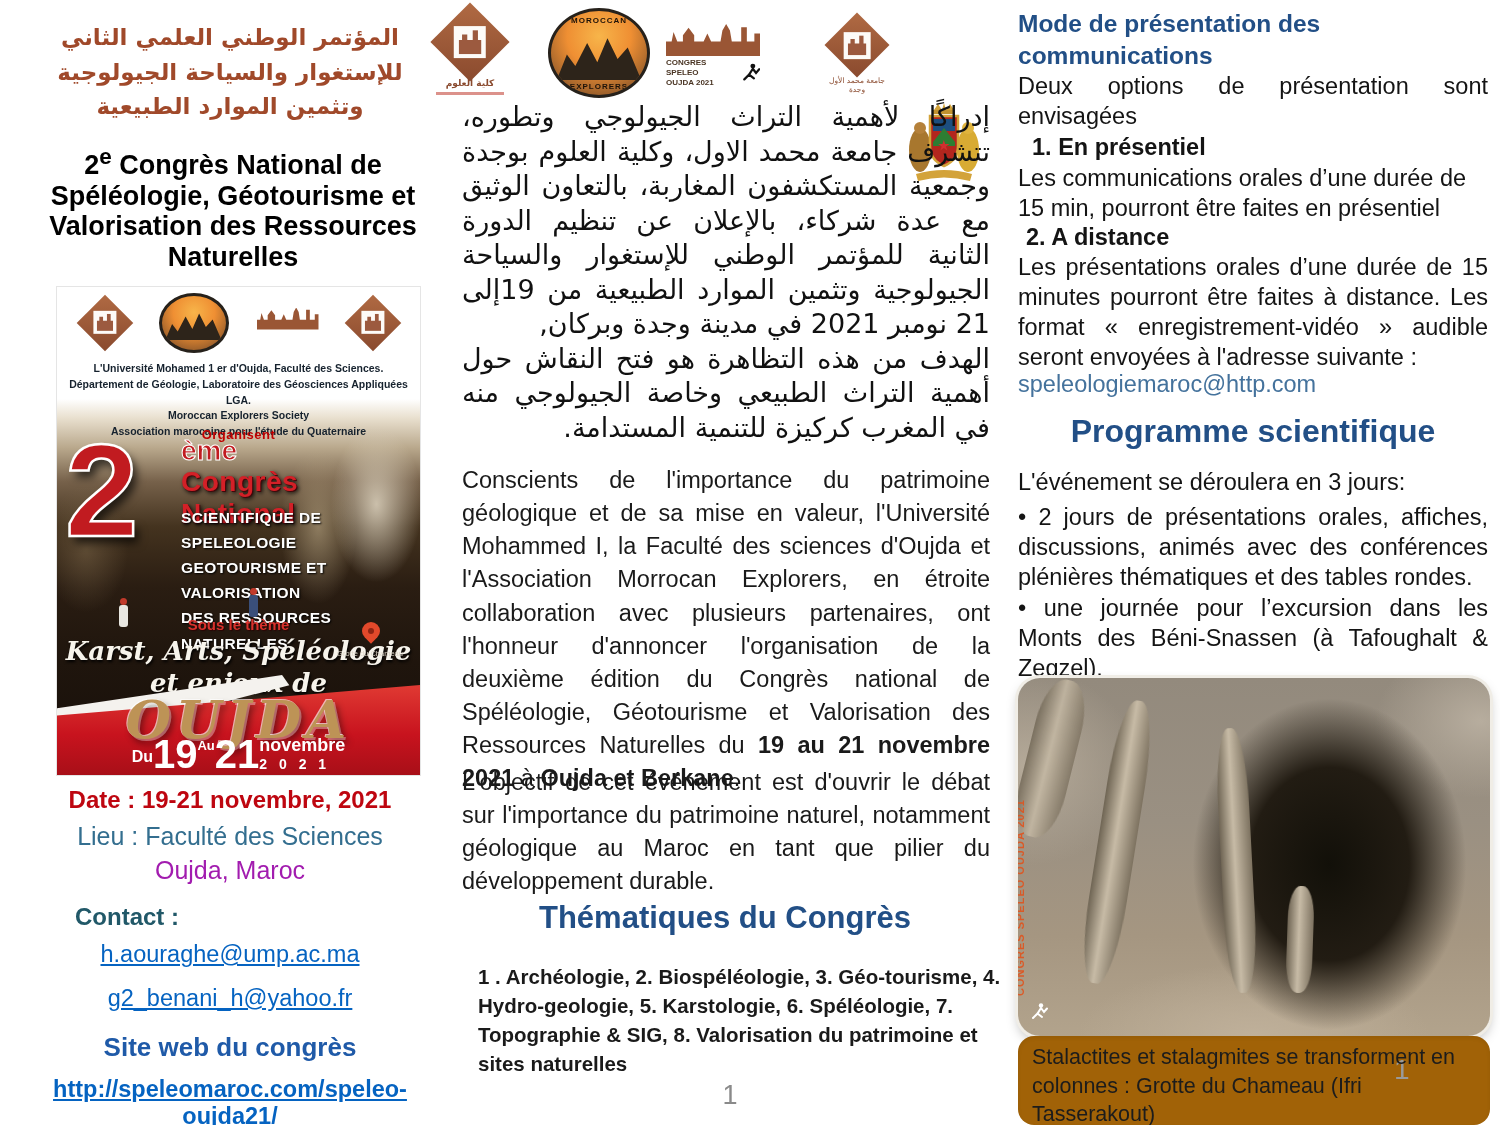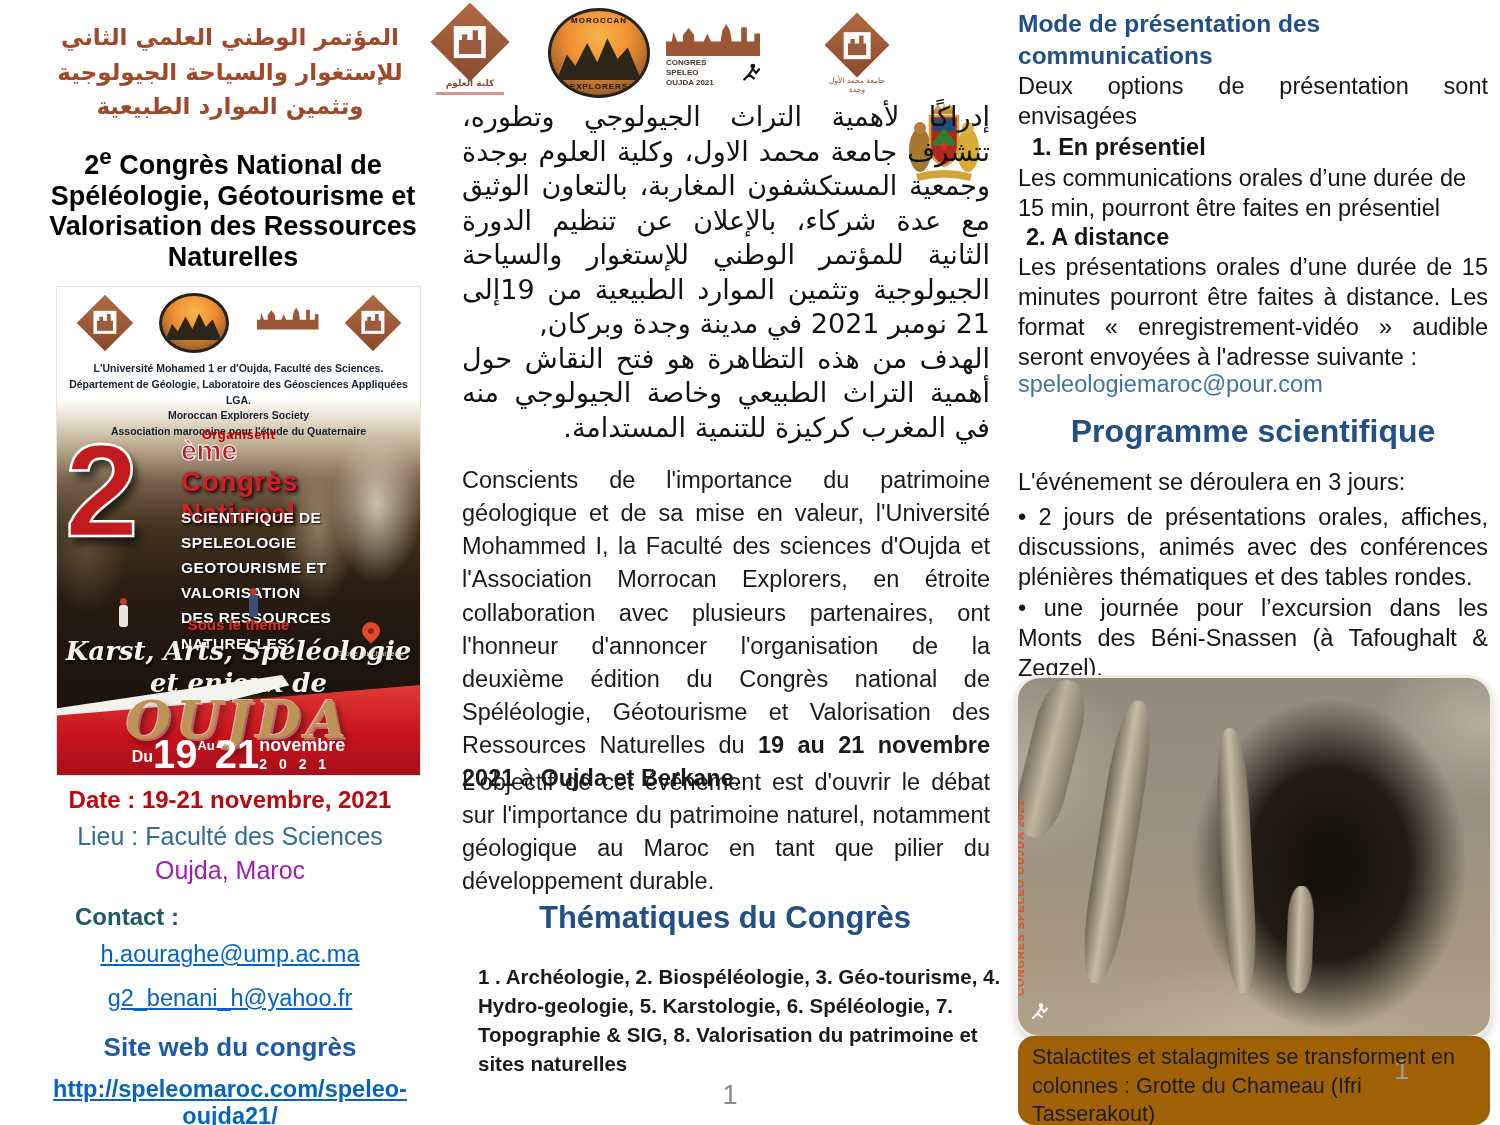--- a/index.html
+++ b/index.html
@@ -322,21 +322,21 @@
   <div class="abs themes-h">Thématiques du Congrès</div>
   <div class="abs themes-list">1 . Archéologie, 2. Biospéléologie, 3. Géo-tourisme, 4. Hydro-geologie, 5. Karstologie, 6. Spéléologie, 7. Topographie &amp; SIG, 8. Valorisation du patrimoine et sites naturelles</div>
   <div class="abs pagenum">1</div>
 
   <div class="abs modes-h">Mode de présentation des communications</div>
   <div class="abs r-col r-text r-p1 justify">Deux options de présentation sont envisagées</div>
   <div class="abs r-col r-text r-opt1">1.  En présentiel</div>
   <div class="abs r-col r-text r-p2">Les communications orales d’une durée de 15 min, pourront être faites en présentiel</div>
   <div class="abs r-col r-text r-opt2">2. A distance</div>
   <div class="abs r-col r-text r-p3 justify">Les présentations orales d’une durée de 15 minutes pourront être faites à distance. Les format « enregistrement-vidéo » audible seront envoyées à l'adresse suivante :</div>
-  <a class="abs r-gmail">speleologiemaroc@pour.com</a>
+  <a class="abs r-gmail">speleologiemaroc@http.com</a>
 
   <div class="abs prog-h">Programme scientifique</div>
   <div class="abs r-col r-text r-p4">L'événement se déroulera en 3 jours:</div>
   <div class="abs r-col r-text r-b1 justify">• 2 jours de présentations orales, affiches, discussions, animés avec des conférences plénières thématiques et des tables rondes.</div>
   <div class="abs r-col r-text r-b2 justify">• une  journée pour l’excursion dans les Monts des Béni-Snassen (à Tafoughalt &amp; Zegzel),</div>
 
   <div class="abs cave-photo">
     <div class="rockcol rc4"></div>
     <div class="rockcol rc1"></div>
     <div class="rockcol rc2"></div>

